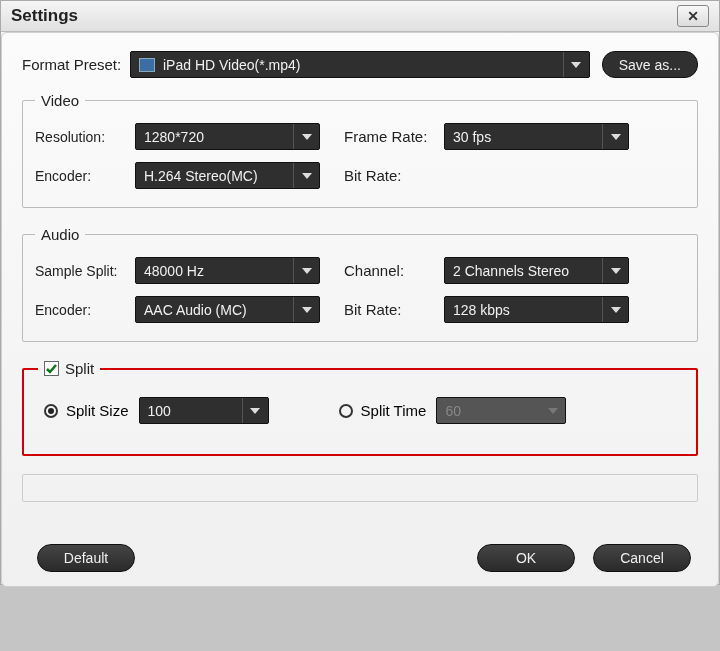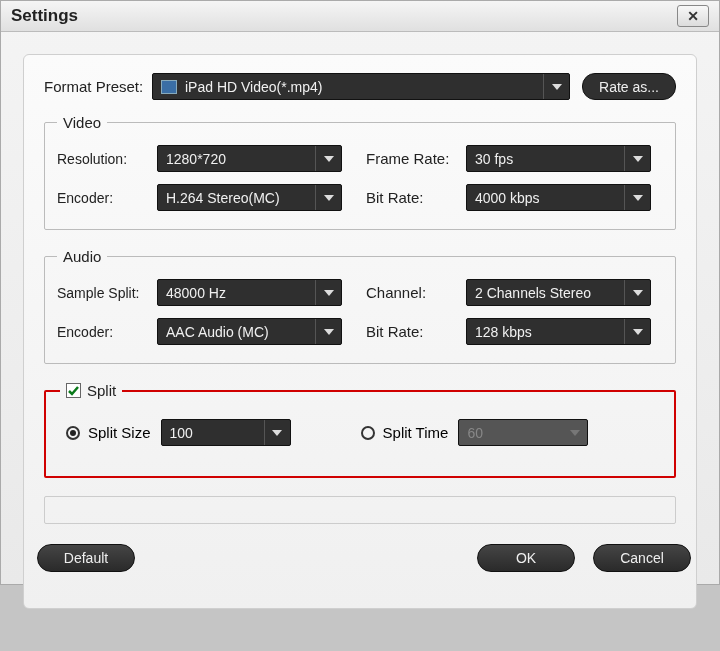--- a/index.html
+++ b/index.html
@@ -1,21 +1,21 @@
 <!DOCTYPE html>
 <html><head>
 <meta charset="utf-8">
 <style>
   * { box-sizing: border-box; font-family: Arial, sans-serif; }
   body { margin: 0; padding: 0; background: #c5c5c5; width: 720px; height: 651px; overflow: hidden; }
   .window { background: linear-gradient(to bottom, #f4f4f4, #e9e9e9); border: 1px solid #aaa; width: 720px; height: 585px; position: relative; }
   .titlebar { display: flex; justify-content: space-between; align-items: center; padding: 4px 10px; background: linear-gradient(to bottom, #f5f5f5, #e0e0e0); border-bottom: 1px solid #bbb; }
   .title { font-weight: bold; font-size: 17px; color: #222; }
   .close-btn { width: 32px; height: 22px; background: linear-gradient(to bottom,#f8f8f8,#dcdcdc); border:1px solid #888; border-radius:3px; display:flex; align-items:center; justify-content:center; font-size:14px; color:#333; cursor:pointer; font-weight:bold;}
-  .content { padding: 18px 20px 10px 20px; background: linear-gradient(to bottom,#fbfbfb,#f0f0f0); border:1px solid #cfcfcf; margin:22px; border-radius:6px; height:555px;}
+  .content { padding: 18px 20px 10px 20px; background: linear-gradient(to bottom,#fbfbfb,#f0f0f0); border:1px solid #cfcfcf; margin:0; border-radius:6px; height:555px;}
   .row { display:flex; align-items:center; margin-bottom:14px; }
   .label { font-size:15px; color:#222; width:108px; }
   .dropdown { background:#2f2f2f; color:#f0f0f0; height:27px; border:1px solid #111; display:flex; align-items:center; padding:0 8px; font-size:14px; position:relative; border-radius:2px;}
   .dropdown .caret { position:absolute; right:0; top:0; width:26px; height:100%; border-left:1px solid #555; display:flex; align-items:center; justify-content:center;}
   .dropdown .caret svg { width:10px; height:6px; }
   fieldset { border:1px solid #bbb; margin:0 0 18px 0; padding:14px 12px 6px 12px; border-radius:2px;}
   legend { font-size:15px; color:#222; padding:0 6px; }
   .grid2 { display:flex; align-items:center; margin-bottom:12px; }
   .glabel1 { width:100px; font-size:14px; color:#222; }
   .gfield1 { width:185px; }
@@ -56,21 +56,21 @@
       <div class="label">Format Preset:</div>
       <div class="dropdown preset-dd">
         <span class="preset-icon"></span>
         <span>iPad HD Video(*.mp4)</span>
         <span class="caret">
             <svg viewBox="0 0 10 6">
               <path d="M0 0 L5 6 L10 0 Z" fill="#ddd"></path>
             </svg>
           </span>
       </div>
-      <button class="save-btn">Rate as...</button>
+      <button class="save-btn">Save as...</button>
     </div>
 
     <fieldset>
       <legend>Video</legend>
       <div class="grid2">
         <div class="glabel1">Resolution:</div>
         <div class="gfield1 dropdown">
           <span>1280*720</span>
           <span class="caret">
               <svg viewBox="0 0 10 6">
@@ -92,28 +92,20 @@
         <div class="glabel1">Encoder:</div>
         <div class="gfield1 dropdown">
           <span>H.264 Stereo(MC)</span>
           <span class="caret">
               <svg viewBox="0 0 10 6">
                 <path d="M0 0 L5 6 L10 0 Z" fill="#ddd"></path>
               </svg>
             </span>
         </div>
         <div class="glabel2">Bit Rate:</div>
-        <div class="gfield2 dropdown">
-          <span>4000 kbps</span>
-          <span class="caret">
-              <svg viewBox="0 0 10 6">
-                <path d="M0 0 L5 6 L10 0 Z" fill="#ddd"></path>
-              </svg>
-            </span>
-        </div>
       </div>
     </fieldset>
 
     <fieldset>
       <legend>Audio</legend>
       <div class="grid2">
         <div class="glabel1">Sample Split:</div>
         <div class="gfield1 dropdown">
           <span>48000 Hz</span>
           <span class="caret">

